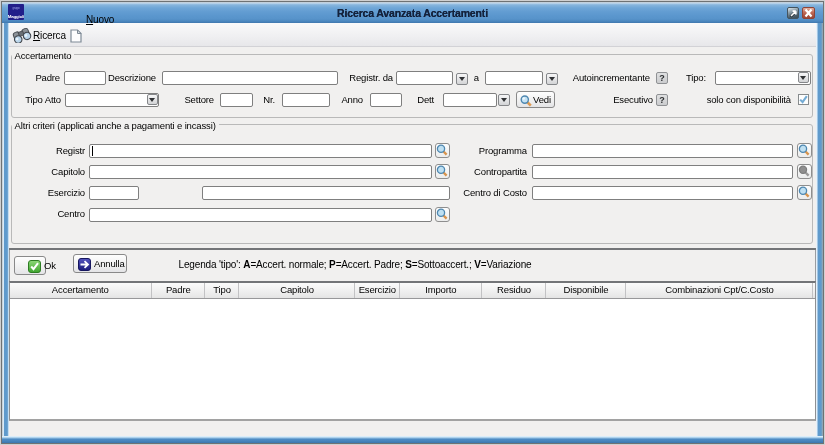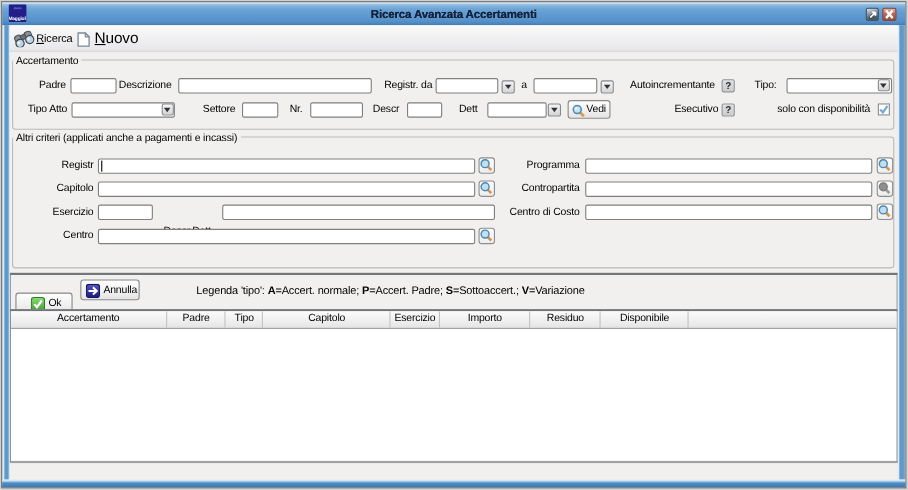--- a/index.html
+++ b/index.html
@@ -59,21 +59,21 @@
     <circle cx="15.7" cy="9.8" r="3.7" fill="#b9d4ea" stroke="#3f444a" stroke-width="1.1"></circle>
     <circle cx="5.4" cy="9" r="1.3" fill="#e8f4fb"></circle>
     <circle cx="14.9" cy="9" r="1.3" fill="#e8f4fb"></circle>
   </g>
 </svg>
 <div class="lbl" style="left:33px;top:30px;font-size:10px"><span style="text-decoration:underline">R</span>icerca</div>
 <svg class="abs" style="left:70px;top:29px" width="12" height="14" viewBox="0 0 12 14">
   <path d="M1 1 L7.5 1 L11 4.5 L11 13 L1 13 Z" fill="#fdfdfe" stroke="#7e8a96" stroke-width="1.2"></path>
   <path d="M7.5 1 L7.5 4.5 L11 4.5 Z" fill="#dfe5ea" stroke="#7e8a96" stroke-width="1"></path>
 </svg>
-<div class="lbl" style="left:86px;top:28px;font-size:14px"><span style="text-decoration:underline">N</span>uovo</div>
+<div class="lbl" style="left:86px;top:14px;font-size:10px"><span style="text-decoration:underline">N</span>uovo</div>
 
 <div class="gbox" style="left:11px;top:54px;width:802px;height:64px"></div>
 <div class="gtit" style="left:11.5px;top:50px">Accertamento</div>
 
 <div class="lbl tr" style="left:20px;top:72px;width:40px">Padre</div>
 <div class="txt" style="left:64px;top:71px;width:42px"></div>
 <div class="lbl tr" style="left:96px;top:72px;width:60px">Descrizione</div>
 <div class="txt" style="left:162px;top:71px;width:176px"></div>
 <div class="lbl tr" style="left:333px;top:72px;width:60px">Registr. da</div>
 <div class="txt" style="left:396px;top:71px;width:57px"></div>
@@ -87,21 +87,21 @@
 <div class="txt" style="left:714.5px;top:70.5px;width:96px"></div>
 <div class="arrbtn" style="left:797.5px;top:71.5px;width:11.5px;height:11.5px"></div>
 
 <div class="lbl tr" style="left:16px;top:94px;width:45px">Tipo Atto</div>
 <div class="txt" style="left:65px;top:92.5px;width:94px"></div>
 <div class="arrbtn" style="left:146.5px;top:93.5px;width:11px;height:11px"></div>
 <div class="lbl tr" style="left:174px;top:94px;width:40px">Settore</div>
 <div class="txt" style="left:220px;top:92.5px;width:33px"></div>
 <div class="lbl tr" style="left:245px;top:94px;width:30px">Nr.</div>
 <div class="txt" style="left:282px;top:92.5px;width:48px"></div>
-<div class="lbl tr" style="left:323px;top:94px;width:40px">Descr</div>
+<div class="lbl tr" style="left:323px;top:94px;width:40px">Anno</div>
 <div class="txt" style="left:370px;top:92.5px;width:32px"></div>
 <div class="lbl tr" style="left:394px;top:94px;width:40px">Dett</div>
 <div class="txt" style="left:443px;top:92.5px;width:54px"></div>
 <div class="arrbtn" style="left:498px;top:94px"></div>
 <div class="btn" style="left:516px;top:91px;width:39px;height:17px">
   <svg width="12" height="12" style="position:absolute;left:3px;top:2.5px" viewBox="0 0 12 12">
     <line x1="7.2" y1="7" x2="10.8" y2="10.6" stroke="#dd9a52" stroke-width="2.6"></line>
     <circle cx="4.8" cy="4.6" r="3.6" fill="#c6e3f4" stroke="#4e87b0" stroke-width="1.4"></circle>
     <circle cx="3.7" cy="3.5" r="1.2" fill="#ecf7fd"></circle>
   </svg>
@@ -176,21 +176,21 @@
     <svg width="12" height="12" style="position:absolute;left:0;top:0" viewBox="0 0 12 12">
       <line x1="7" y1="7" x2="10.6" y2="10.6" stroke="#d8944e" stroke-width="2.4"></line>
       <circle cx="5" cy="4.8" r="3.6" fill="#bfe0f2" stroke="#4e87b0" stroke-width="1.3"></circle>
     </svg>
   </div>
 
 <div class="abs" style="left:9px;top:248px;width:807px;height:2px;background:#737578"></div>
 <div class="abs" style="left:9px;top:250px;width:1px;height:31px;background:#9a9da0"></div>
 <div class="abs" style="left:815px;top:250px;width:1px;height:31px;background:#9a9da0"></div>
 
-<div class="btn" style="left:14px;top:266px;width:52px;height:19px">
+<div class="btn" style="left:14px;top:256px;width:32px;height:19px">
   <svg width="13" height="13" style="position:absolute;left:12.5px;top:2.5px" viewBox="0 0 13 13">
     <rect x="0.5" y="0.5" width="12" height="12" rx="2.5" fill="url(#gok)" stroke="#2e7d23" stroke-width="1"></rect>
     <defs>
         <linearGradient id="gok" x1="0" y1="0" x2="0" y2="1">
           <stop offset="0" stop-color="#8fd97a"></stop>
           <stop offset="1" stop-color="#3da32c"></stop>
         </linearGradient>
       </defs>
     <path d="M3.2 6.5 L5.5 9.2 L10 3.2" stroke="#fff" stroke-width="2" fill="none"></path>
   </svg>
@@ -214,14 +214,15 @@
 <div class="abs" style="left:9px;top:281px;width:807px;height:140px;border-top:2px solid #737578;border-bottom:2px solid #a2a2a2;border-left:1px solid #8e9092;border-right:1px solid #8e9092;background:#fff">
   <div class="abs" style="left:0;top:0;width:805px;height:16px;background:linear-gradient(180deg,#fbfbfb,#eaeaea 80%,#e4e4e4);border-bottom:1px solid #98989a">
     <div class="hdrcell" style="left:0;width:141.5px">Accertamento</div>
     <div class="hdrcell" style="left:142.5px;width:52.5px">Padre</div>
     <div class="hdrcell" style="left:196px;width:33px">Tipo</div>
     <div class="hdrcell" style="left:230px;width:115px">Capitolo</div>
     <div class="hdrcell" style="left:346px;width:43.5px">Esercizio</div>
     <div class="hdrcell" style="left:390.5px;width:81.5px">Importo</div>
     <div class="hdrcell" style="left:473px;width:63px">Residuo</div>
     <div class="hdrcell" style="left:537px;width:79px">Disponibile</div>
+    <div class="hdrcell" style="left:617px;width:186px">Combinazioni Cpt/C.Costo</div>
   </div>
 </div>
 
 </body></html>

